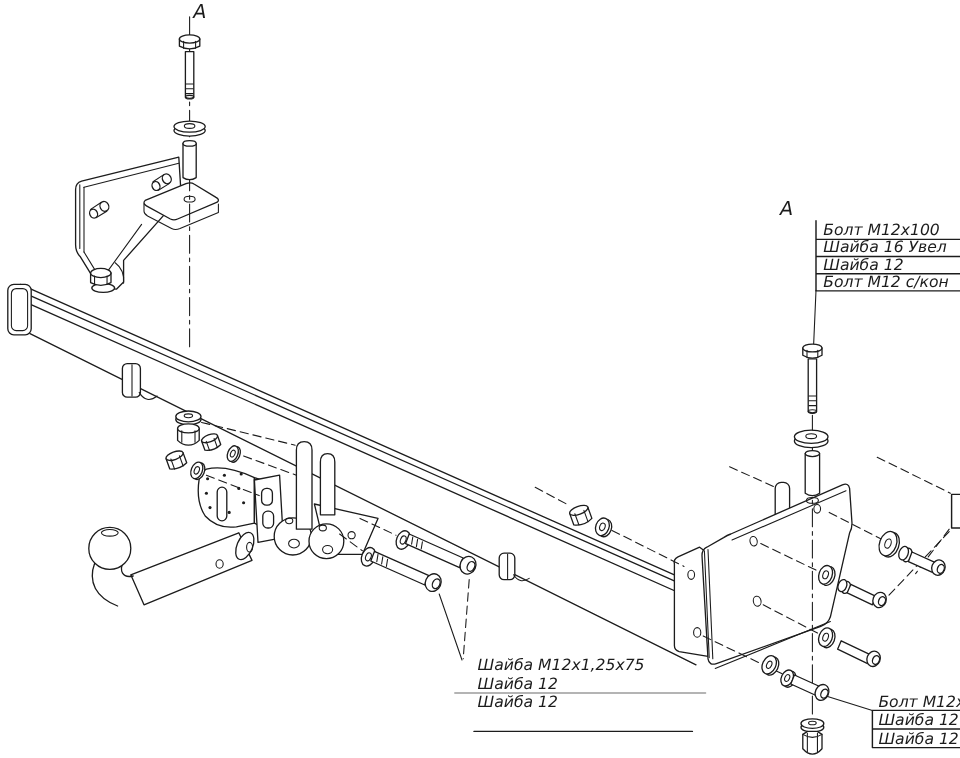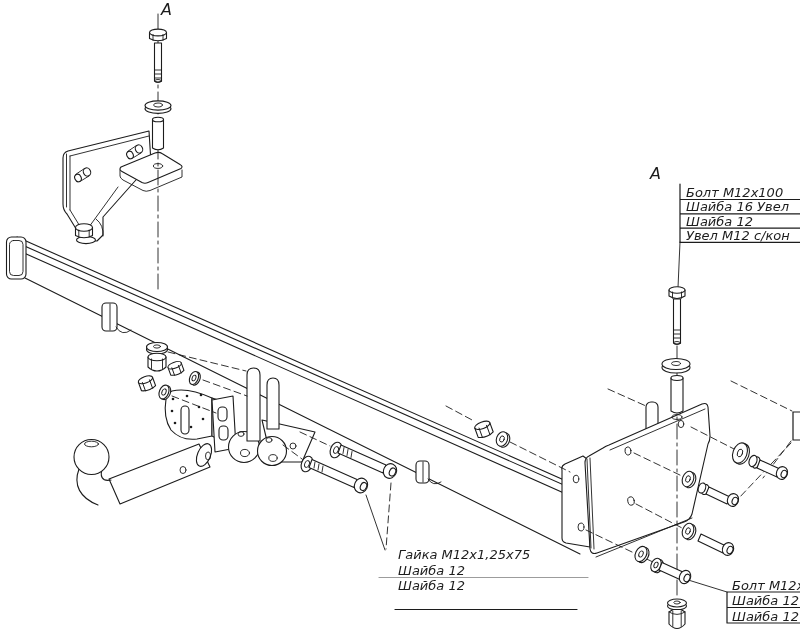--- a/index.html
+++ b/index.html
@@ -362,25 +362,25 @@
 </svg>
 
 
 <div class="marker marker-left">А</div>
 <div class="marker marker-right">А</div>
 
 <div class="callout tr-block">
   <span class="row">Болт М12х100</span>
   <span class="row">Шайба 16 Увел</span>
   <span class="row">Шайба 12</span>
-  <span class="row">Увел М12 с/кон</span>
+  <span class="row">Болт М12 с/кон</span>
 </div>
 
 <div class="callout bm-block">
-  <span class="row">Гайка М12х1,25х75</span>
+  <span class="row">Шайба М12х1,25х75</span>
   <span class="row">Шайба 12</span>
   <span class="row">Шайба 12</span>
 </div>
 
 <div class="callout br-block">
   <span class="row">Болт М12х</span>
   <span class="row">Шайба 12 У</span>
   <span class="row">Шайба 12</span>
 </div>
 

